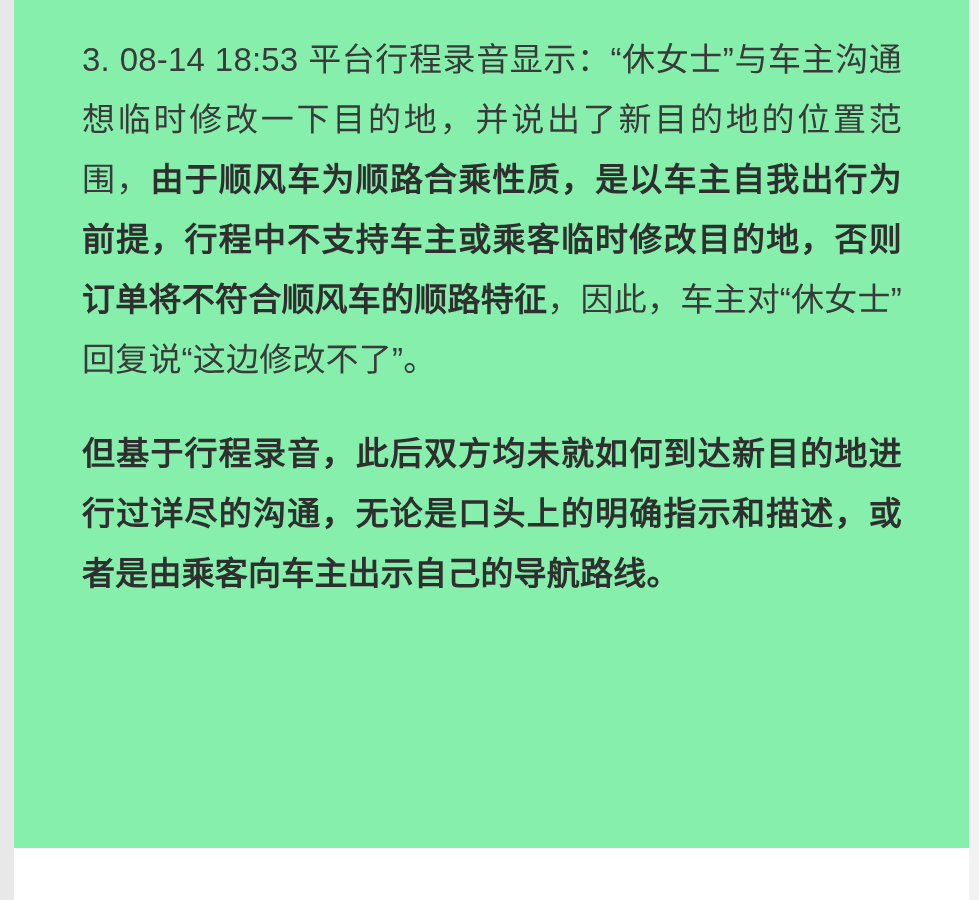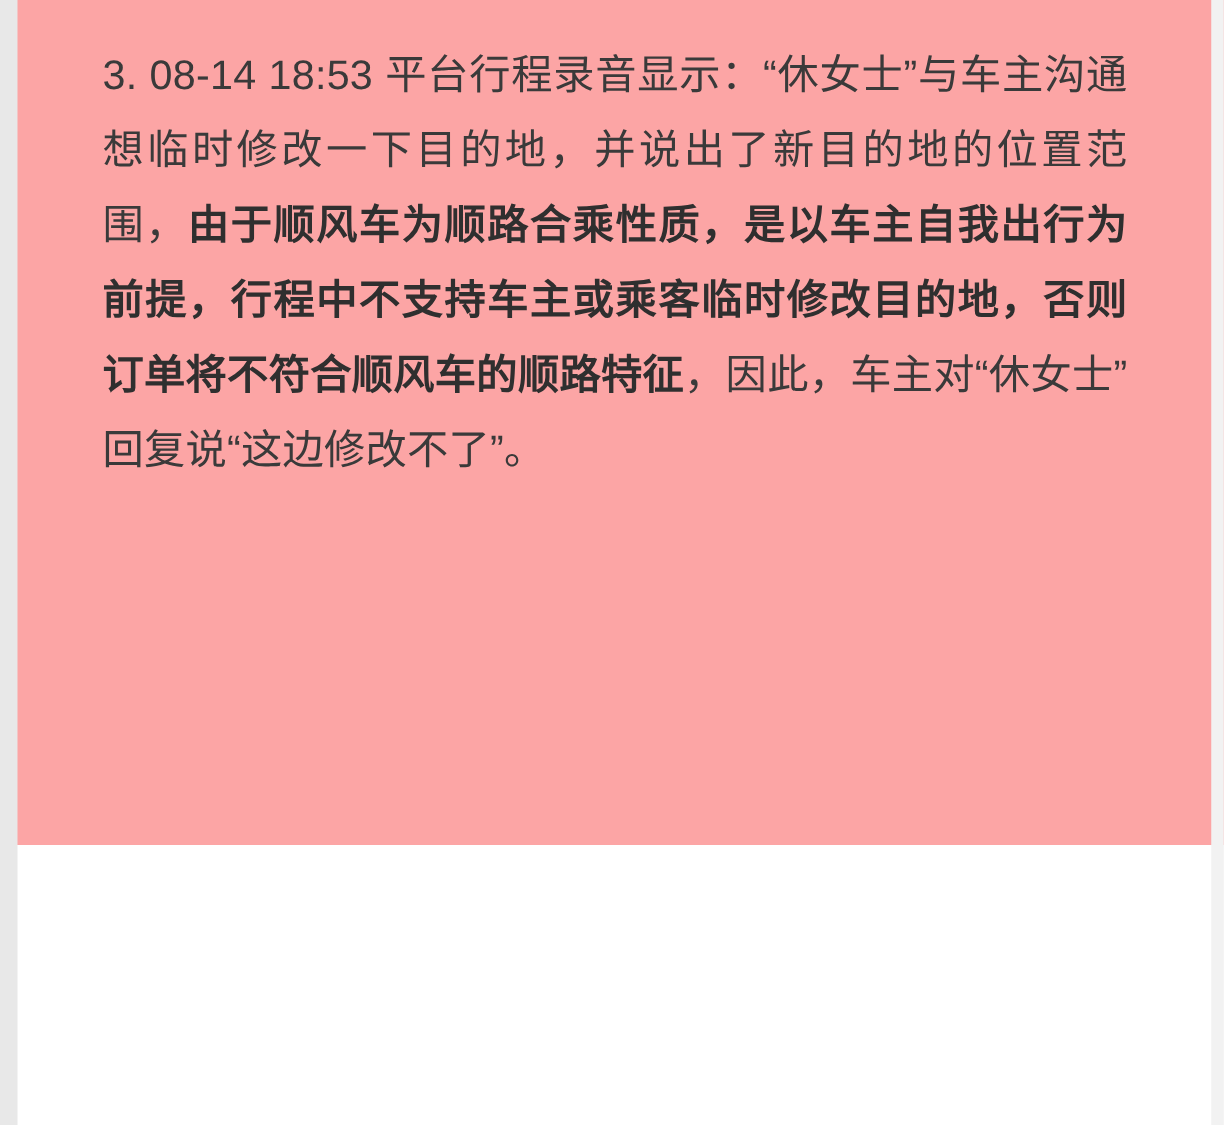--- a/index.html
+++ b/index.html
@@ -9,22 +9,22 @@
   }
   body {
     width: 979px;
     height: 900px;
     overflow: hidden;
     font-family: "Liberation Sans", "DejaVu Sans", sans-serif;
   }
   .page {
     position: relative;
     width: 979px;
-    height: 676px;
-    background: #fca5a5;
+    height: 848px;
+    background: #86efac;
     box-sizing: border-box;
   }
   .edge-left {
     position: absolute;
     left: 0;
     top: 0;
     width: 14px;
     height: 900px;
     background: #e8e8e8;
   }
@@ -72,14 +72,17 @@
 <div class="page">
   <div class="edge-left"></div>
   <div class="edge-right"></div>
 
   <div class="content">
     <p class="para">
       <span class="n">3. 08-14 18:53 平台行程录音显示：“休女士”与车主沟通想临时修改一下目的地，并说出了新目的地的位置范围，</span><span class="b">由于顺风车为顺路合乘性质，是以车主自我出行为前提，行程中不支持车主或乘客临时修改目的地，否则订单将不符合顺风车的顺路特征</span><span class="n">，因此，车主对“休女士”回复说“这边修改不了”。</span>
     </p>
 
 
+    <p class="para bold-all">
+      <span class="b">但基于行程录音，此后双方均未就如何到达新目的地进行过详尽的沟通，无论是口头上的明确指示和描述，或者是由乘客向车主出示自己的导航路线。</span>
+    </p>
   </div>
 </div>
 
 </body></html>

